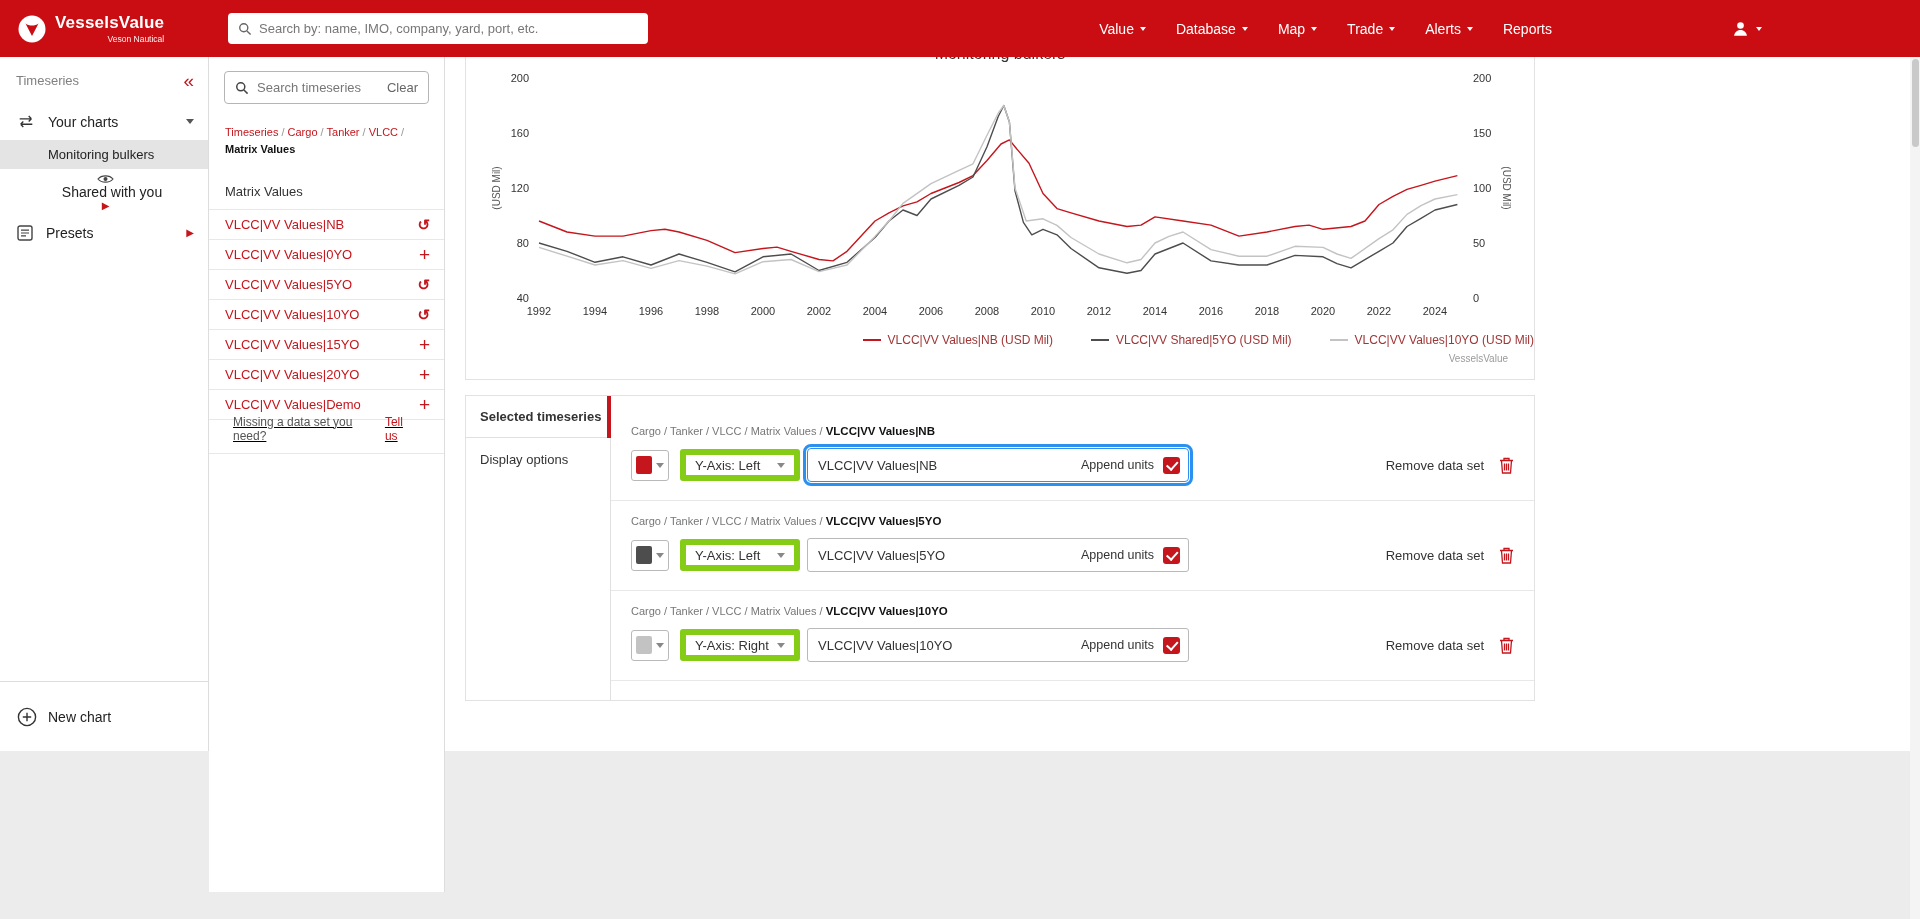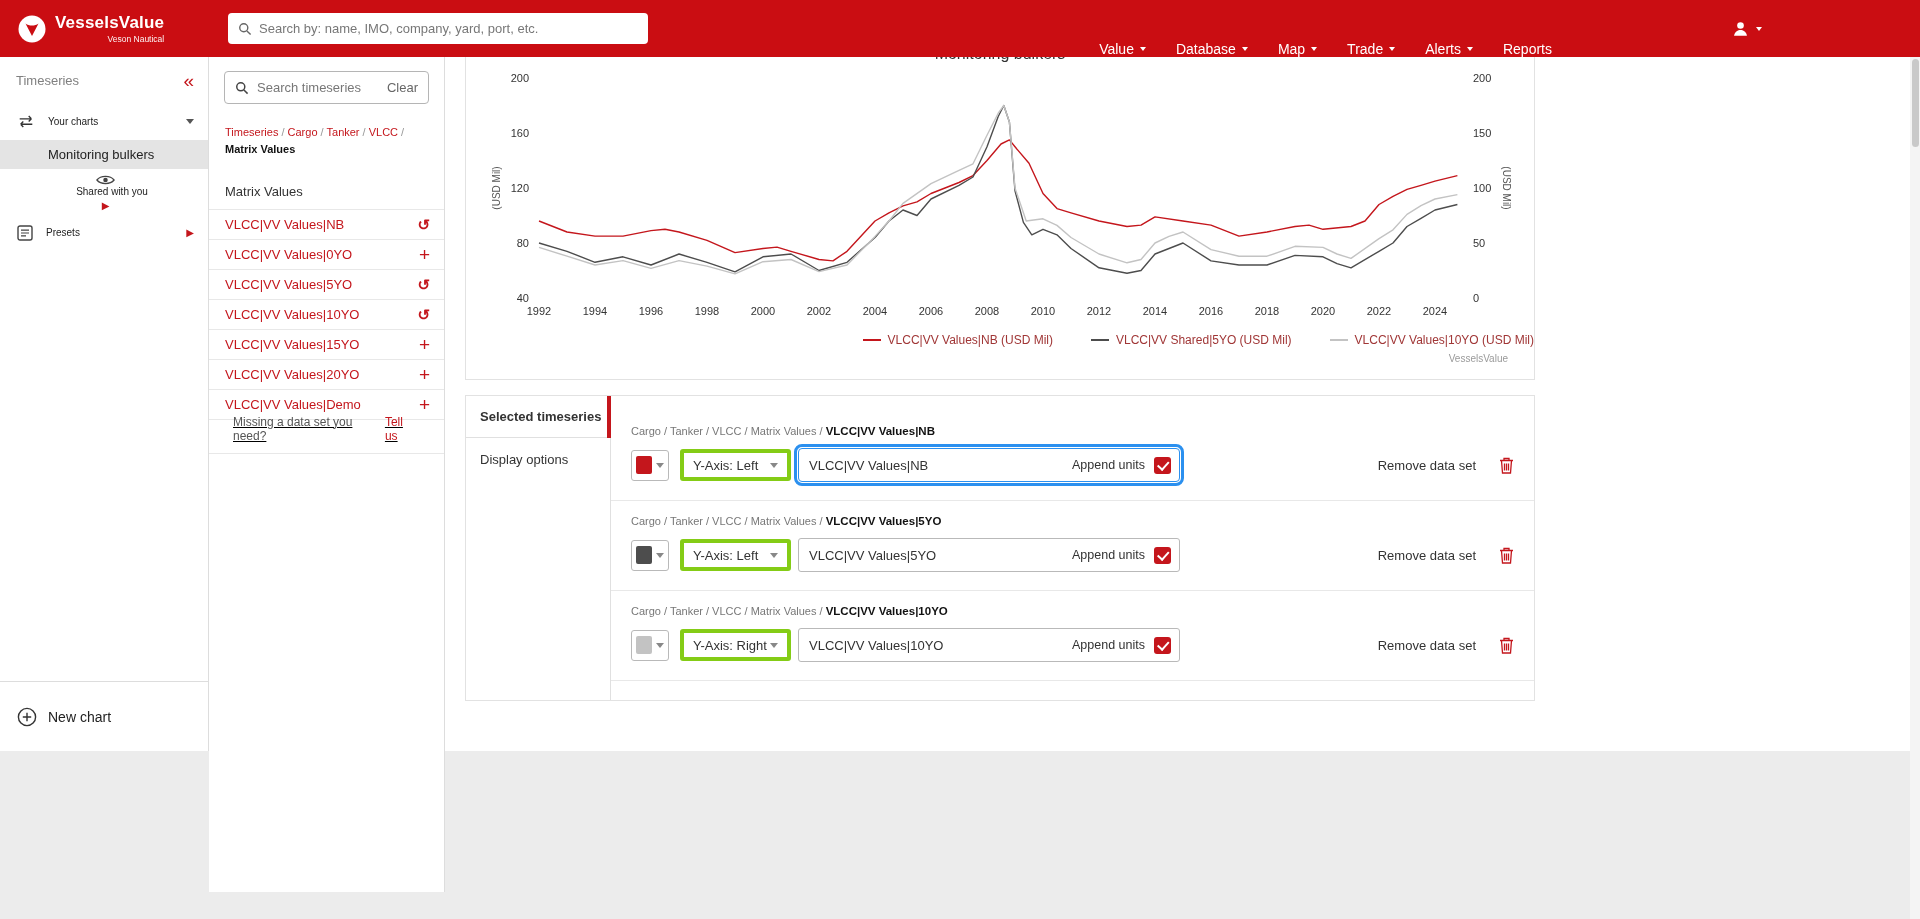--- a/index.html
+++ b/index.html
@@ -7,34 +7,34 @@
 
   
   .topbar{position:fixed;left:0;top:0;width:1920px;height:57px;background:#ca0d12;z-index:20;display:flex;align-items:center;}
   .brand{display:flex;align-items:center;margin-left:18px;cursor:pointer;}
   .brand-text{margin-left:9px;color:#fff;}
   .brand-name{font-size:17px;font-weight:bold;letter-spacing:.2px;}
   .brand-sub{font-size:8.5px;text-align:right;margin-top:1px;opacity:.95;}
   .gsearch{position:absolute;left:228px;top:13px;width:420px;height:31px;background:#fff;border-radius:4px;display:flex;align-items:center;padding:0 10px;}
   .gsearch input{border:none;outline:none;flex:1;font-size:13px;color:#333;margin-left:7px;font-family:"Liberation Sans",sans-serif;}
   .gsearch input::placeholder{color:#777;}
-  .nav{position:absolute;right:368px;top:0;height:57px;display:flex;align-items:flex-end;gap:30px;}
+  .nav{position:absolute;right:368px;top:0;height:57px;display:flex;align-items:center;gap:30px;}
   .nav-item{display:flex;align-items:center;gap:6px;color:#fff;font-size:14px;cursor:pointer;white-space:nowrap;}
   .account{position:absolute;right:368px;top:0;height:57px;display:flex;align-items:center;gap:6px;transform:translateX(210px);cursor:pointer;}
   .caret{display:inline-block;width:0;height:0;border-left:4px solid transparent;border-right:4px solid transparent;border-top:5px solid #888;}
   .caret-white{border-top-color:#fff;border-left-width:3.5px;border-right-width:3.5px;border-top-width:4.5px;}
   .caret-dark{border-top-color:#555;}
 
   
   .sidebar{position:absolute;left:0;top:57px;width:209px;height:694px;background:#fff;border-right:1px solid #ddd;display:flex;flex-direction:column;z-index:5;}
   .sb-header{height:46px;display:flex;align-items:center;justify-content:space-between;padding:0 14px 0 16px;}
   .sb-title{color:#808080;font-size:13px;}
   .collapse{color:#c4161c;font-size:19px;line-height:1;cursor:pointer;}
   .sb-row{display:flex;align-items:center;height:37px;padding:0 14px 0 17px;cursor:pointer;}
-  .sb-label{margin-left:13px;flex:1;font-size:10px;color:#222;}
+  .sb-label{margin-left:13px;flex:1;font-size:14px;color:#222;}
   .sb-subrow{height:29px;background:#e4e4e4;display:flex;align-items:center;padding-left:48px;font-size:13px;color:#222;cursor:pointer;}
   .tri{color:#c4161c;font-size:10px;}
   .sb-spacer{flex:1;}
   .sb-newchart{border-top:1px solid #ddd;height:70px;display:flex;align-items:center;padding-left:17px;gap:11px;font-size:14px;color:#222;cursor:pointer;}
 
   
   .panel{position:absolute;left:209px;top:57px;width:236px;height:835px;background:#fff;border-right:1px solid #ddd;z-index:4;}
   .ts-search{margin:14px 15px 0 15px;height:33px;border:1px solid #b5b5b5;border-radius:4px;display:flex;align-items:center;padding:0 10px;background:#fff;}
   .ts-search input{border:none;outline:none;flex:1;font-size:13px;color:#333;margin-left:8px;min-width:0;font-family:"Liberation Sans",sans-serif;}
   .ts-search input::placeholder{color:#777;}
@@ -71,28 +71,28 @@
   .tab{height:42px;display:flex;align-items:center;padding-left:14px;font-size:13px;color:#333;position:relative;cursor:pointer;}
   .tab.active{font-weight:bold;border-bottom:1px solid #e0e0e0;}
   .tab.active::after{content:"";position:absolute;right:-1px;top:0;width:4px;height:42px;background:#c4161c;}
   .rows{position:absolute;left:145px;top:15px;right:0;}
   .ts-row{position:relative;padding:14px 20px 18px 20px;border-bottom:1px solid #e8e8e8;}
   .row-crumb{font-size:11px;color:#777;}
   .row-crumb b{color:#111;font-size:11.5px;}
   .row-controls{display:flex;align-items:center;margin-top:11px;}
   .swatch-box{width:38px;height:31px;border:1px solid #b9b9b9;border-radius:3px;background:#fff;display:flex;align-items:center;padding:0 4px;gap:4px;margin-right:11px;cursor:pointer;}
   .swatch{width:18px;height:18px;border-radius:2px;display:inline-block;}
-  .axis-box{width:111px;height:32px;border:4px solid #84cc16;border-radius:3px;background:#fff;display:flex;align-items:center;justify-content:space-between;padding:0 9px;font-size:13px;color:#333;margin-right:7px;cursor:pointer;}
+  .axis-box{width:120px;height:32px;border:6px solid #84cc16;border-radius:3px;background:#fff;display:flex;align-items:center;justify-content:space-between;padding:0 9px;font-size:13px;color:#333;margin-right:7px;cursor:pointer;}
   .name-box{width:382px;height:34px;border:1px solid #b9b9b9;border-radius:3px;background:#fff;display:flex;align-items:center;padding:0 8px 0 2px;}
   .name-box.focused{border-color:#2b90ef;outline:3px solid #2b90ef;outline-offset:1px;border-radius:4px;}
   .name-input{flex:1;border:none;outline:none;font-size:13px;color:#333;padding-left:8px;min-width:0;font-family:"Liberation Sans",sans-serif;}
   .append-label{font-size:12.5px;color:#333;margin-right:9px;white-space:nowrap;}
   .chk{width:17px;height:17px;background:#c4161c;border-radius:3px;position:relative;flex:0 0 auto;cursor:pointer;}
   .chk::after{content:"";position:absolute;left:5.5px;top:2.5px;width:4.5px;height:8.5px;border:solid #fff;border-width:0 2px 2px 0;transform:rotate(42deg);}
-  .remove-btn{position:absolute;right:20px;top:46px;display:flex;align-items:center;gap:23px;font-size:13px;color:#333;cursor:pointer;}
+  .remove-btn{position:absolute;right:20px;top:46px;display:flex;align-items:center;gap:15px;font-size:13px;color:#333;cursor:pointer;}
 
   
   .scrollbar{position:fixed;right:0;top:57px;width:10px;height:862px;background:#f4f4f4;z-index:30;}
   .scroll-thumb{position:absolute;top:2px;left:1.5px;width:7px;height:88px;background:#c9c9c9;border-radius:4px;}
 </style>
 </head>
 <body>
 
 <header class="topbar">
   <div class="brand">

